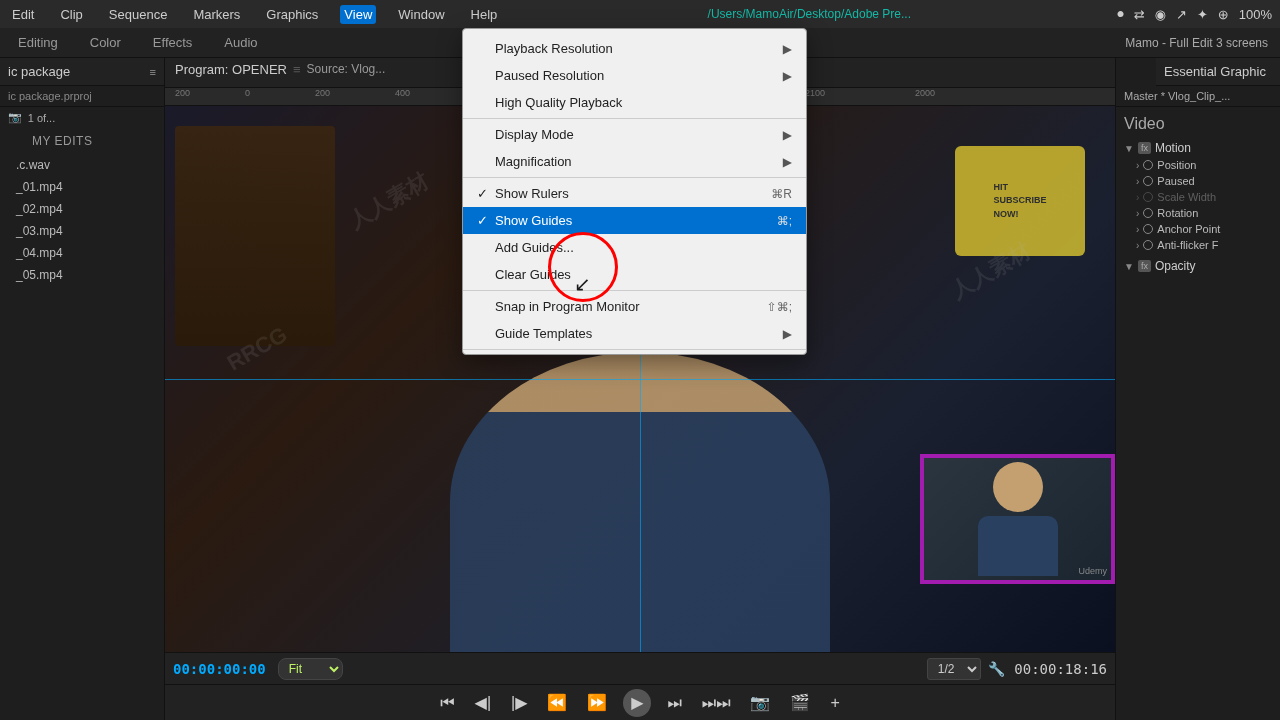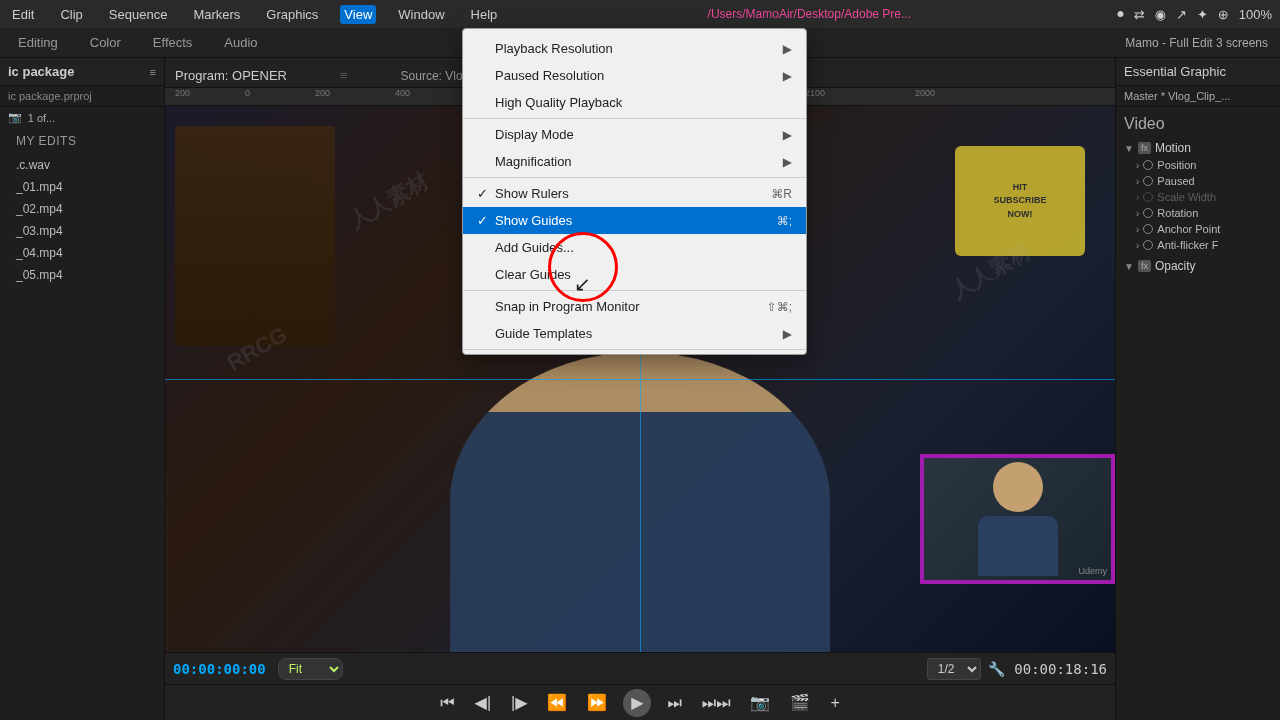--- a/index.html
+++ b/index.html
@@ -37,21 +37,21 @@
       padding: 2px 4px;
     }
     .menu-item.active {
       background: #0070d0;
       color: #fff;
       border-radius: 3px;
     }
     .menu-bar-path {
       flex: 2;
       text-align: center;
-      color: #ec4899;
+      color: #14b8a6;
       font-size: 12px;
     }
     .menu-bar-right {
       display: flex;
       align-items: center;
       gap: 10px;
     }
     .system-icon {
       color: #ccc;
       font-size: 13px;
@@ -99,67 +99,66 @@
       border-right: 1px solid #111;
       display: flex;
       flex-direction: column;
     }
     .left-panel-header {
       display: flex;
       align-items: center;
       padding: 6px 8px;
       background: #222;
       border-bottom: 1px solid #111;
-      font-weight: bold;
     }
     .left-panel-title {
       color: #ccc;
       font-size: 13px;
       flex: 1;
     }
     .left-panel-icon {
       color: #999;
       font-size: 11px;
     }
     .file-path {
       padding: 4px 8px;
       color: #888;
       font-size: 11px;
       border-bottom: 1px solid #111;
     }
     .left-panel-label {
-      padding: 6px 16px;
+      padding: 6px 0;
       color: #999;
       font-size: 12px;
       text-transform: uppercase;
       letter-spacing: 0.5px;
+      margin-left: 32px;
     }
     .file-item {
       padding: 4px 8px 4px 16px;
       color: #bbb;
       font-size: 12px;
       cursor: pointer;
     }
 
     
     .center-panel {
       flex: 1;
       display: flex;
       flex-direction: column;
       background: #1a1a1a;
       position: relative;
     }
     .program-monitor-header {
       display: flex;
-      align-items: flex-end;
+      align-items: flex-start;
       background: #222;
       padding: 4px 10px;
       border-bottom: 1px solid #111;
       height: 30px;
-      gap: 47px;
     }
     .monitor-title {
       color: #ccc;
       font-size: 13px;
     }
     .monitor-sep {
       color: #555;
       margin: 0 6px;
     }
     .source-label {
@@ -318,20 +317,21 @@
       border-left: 1px solid #111;
       display: flex;
       flex-direction: column;
     }
     .right-panel-header {
       padding: 6px 8px;
       background: #222;
       border-bottom: 1px solid #111;
       color: #ccc;
       font-size: 13px;
+      margin-left: 40px;
     }
     .effects-section {
       padding: 4px 0;
     }
     .effects-label {
       padding: 4px 8px;
       color: #aaa;
       font-size: 16px;
     }
     .effect-group {
@@ -539,21 +539,21 @@
           <span class="ruler-label" style="left:520px">1600</span>
           <span class="ruler-label" style="left:640px">2100</span>
           <span class="ruler-label" style="left:750px">2000</span>
         </div>
 
         <div style="position:absolute; top:18px; left:0; right:0; bottom:0; background: linear-gradient(135deg, #1a1a2a 0%, #2a1a10 30%, #1a2030 70%, #0a1020 100%);">
 
           <div style="position:absolute; top:20px; left:10px; width:160px; height:220px; background:linear-gradient(180deg,#3a2510 0%,#2a1a08 100%); border-radius:4px; opacity:0.9;"></div>
 
           <div style="position:absolute; top:40px; right:30px; width:130px; height:110px; background:#e8d030; border-radius:6px; opacity:0.75; display:flex; align-items:center; justify-content:center;">
-            <div style="color:#333; font-size:9px; font-weight:bold; text-align:center; line-height:1.5; padding:4px;">HIT<br>SUBSCRIBE<br>NOW!</div>
+            <div style="color:#333; font-size:9px; font-weight:bold; line-height:1.5; padding:4px;">HIT<br>SUBSCRIBE<br>NOW!</div>
           </div>
 
           <div style="position:absolute; bottom:0; left:50%; transform:translateX(-50%); width:380px; height:300px; background:linear-gradient(180deg, #c4a070 0%, #c4a070 20%, #2a4060 20%, #2a4060 100%); border-radius:50% 50% 0 0; opacity:0.85;"></div>
 
           <div style="position:absolute; top:80px; left:180px; color:rgba(180,180,180,0.12); font-size:22px; font-weight:bold; transform:rotate(-30deg); pointer-events:none;">人人素材</div>
           <div style="position:absolute; top:230px; left:60px; color:rgba(180,180,180,0.12); font-size:22px; font-weight:bold; transform:rotate(-30deg); pointer-events:none;">RRCG</div>
           <div style="position:absolute; top:150px; right:80px; color:rgba(180,180,180,0.12); font-size:22px; font-weight:bold; transform:rotate(-30deg); pointer-events:none;">人人素材</div>
 
           <div class="guide-h" style="top:50%;"></div>
           <div class="guide-v" style="left:50%;"></div>

